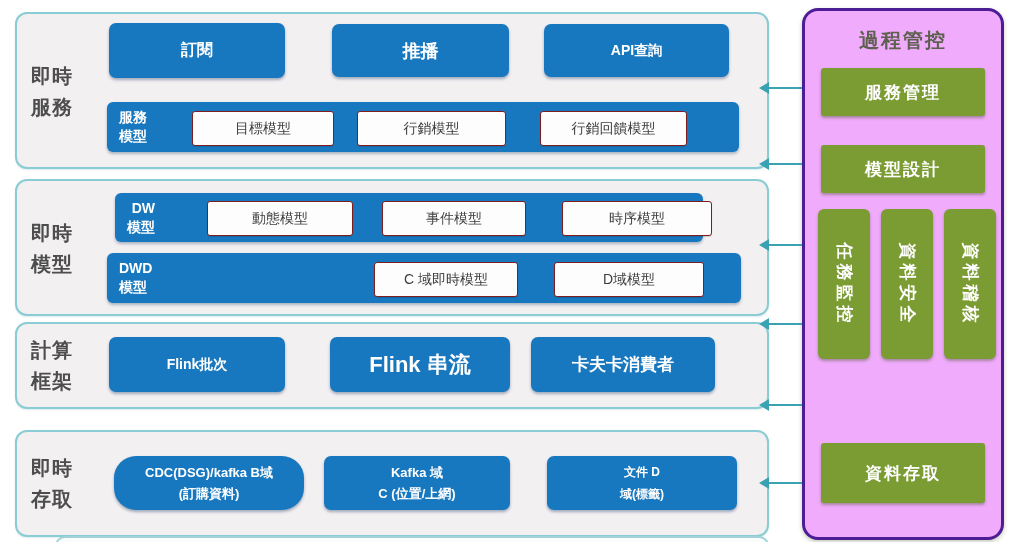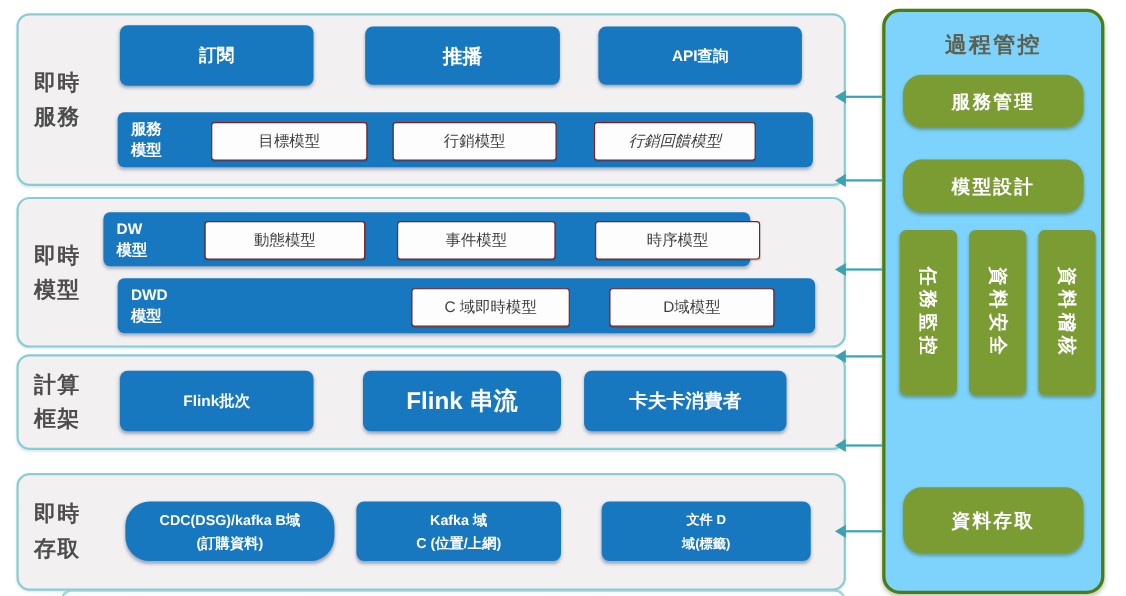--- a/index.html
+++ b/index.html
@@ -16,25 +16,25 @@
   .btn-blue .l2{display:block;}
 
   .bar{position:absolute;background:#1878bf;border-radius:6px;box-shadow:0 2px 3px rgba(0,40,80,.3);}
   .bar-label{position:absolute;left:12px;top:50%;transform:translateY(-50%);color:#ffffff;
              font-size:14px;font-weight:700;line-height:19px;}
   .white-box{position:absolute;background:#fdfdfd;border:1px solid #7f1d1d;border-radius:3px;
              color:#3e3e3e;font-size:14px;display:flex;align-items:center;justify-content:center;
              box-shadow:inset 0 1px 0 #fff,0 1px 1px rgba(0,0,0,.15);}
 
   
-  .panel{position:absolute;left:802px;top:8px;width:196px;height:526px;background:#7dd3fc;
-         border:3px solid #4d7c0f;border-radius:16px;box-shadow:0 2px 4px rgba(60,80,20,.3);}
+  .panel{position:absolute;left:802px;top:8px;width:196px;height:526px;background:#f0abfc;
+         border:3px solid #4c1d95;border-radius:16px;box-shadow:0 2px 4px rgba(60,80,20,.3);}
   .panel-title{position:absolute;top:16px;left:0;width:100%;text-align:center;color:#5d604e;
                font-size:20px;font-weight:600;letter-spacing:2px;}
-  .btn-green{position:absolute;left:16px;width:164px;background:#7b9b33;border-radius:17px;color:#ffffff;
+  .btn-green{position:absolute;left:16px;width:164px;background:#7b9b33;border-radius:3px;color:#ffffff;
              font-size:17px;font-weight:700;letter-spacing:2px;display:flex;align-items:center;justify-content:center;
              box-shadow:0 2px 3px rgba(60,80,20,.4);}
   .btn-green-v{position:absolute;width:52px;height:150px;background:#7b9b33;border-radius:6px;color:#ffffff;
                font-size:17px;font-weight:700;display:flex;align-items:center;justify-content:center;
                box-shadow:0 2px 3px rgba(60,80,20,.4);overflow:visible;}
   .btn-green-v span{white-space:nowrap;transform:rotate(90deg);letter-spacing:4px;}
 
   
   .arrow{position:absolute;left:768px;width:34px;height:2px;background:#3aa3b3;}
   .arrow .head{position:absolute;left:-9px;top:-5px;width:0;height:0;
@@ -58,31 +58,31 @@
     <div class="btn-blue" style="left:315px;top:10px;width:177px;height:53px;font-size:18px;">推播</div>
     <div class="btn-blue" style="left:527px;top:10px;width:185px;height:53px;font-size:14px;">API查詢</div>
 
     <div class="bar" style="left:90px;top:88px;width:632px;height:50px;">
       <div class="bar-label">
         <span>服務</span><br>
         <span>模型</span>
       </div>
       <div class="white-box" style="left:85px;top:9px;width:140px;height:33px;">目標模型</div>
       <div class="white-box" style="left:250px;top:9px;width:147px;height:33px;">行銷模型</div>
-      <div class="white-box" style="left:433px;top:9px;width:145px;height:33px;font-style:italic;">行銷回饋模型</div>
+      <div class="white-box" style="left:433px;top:9px;width:145px;height:33px;">行銷回饋模型</div>
     </div>
   </div>
 
   <div class="section" style="top:179px;height:133px;">
     <div class="side-label" style="left:14px;top:37px;">
       <span>即時</span><br>
       <span>模型</span>
     </div>
 
-    <div class="bar" style="left:77px;top:12px;width:588px;height:49px;">
+    <div class="bar" style="left:98px;top:12px;width:588px;height:49px;text-align:right;">
       <div class="bar-label">
         <span>DW</span><br>
         <span>模型</span>
       </div>
       <div class="white-box" style="left:92px;top:8px;width:144px;height:33px;">動態模型</div>
       <div class="white-box" style="left:267px;top:8px;width:142px;height:33px;">事件模型</div>
       <div class="white-box" style="left:447px;top:8px;width:148px;height:33px;">時序模型</div>
     </div>
 
     <div class="bar" style="left:90px;top:72px;width:634px;height:50px;">

